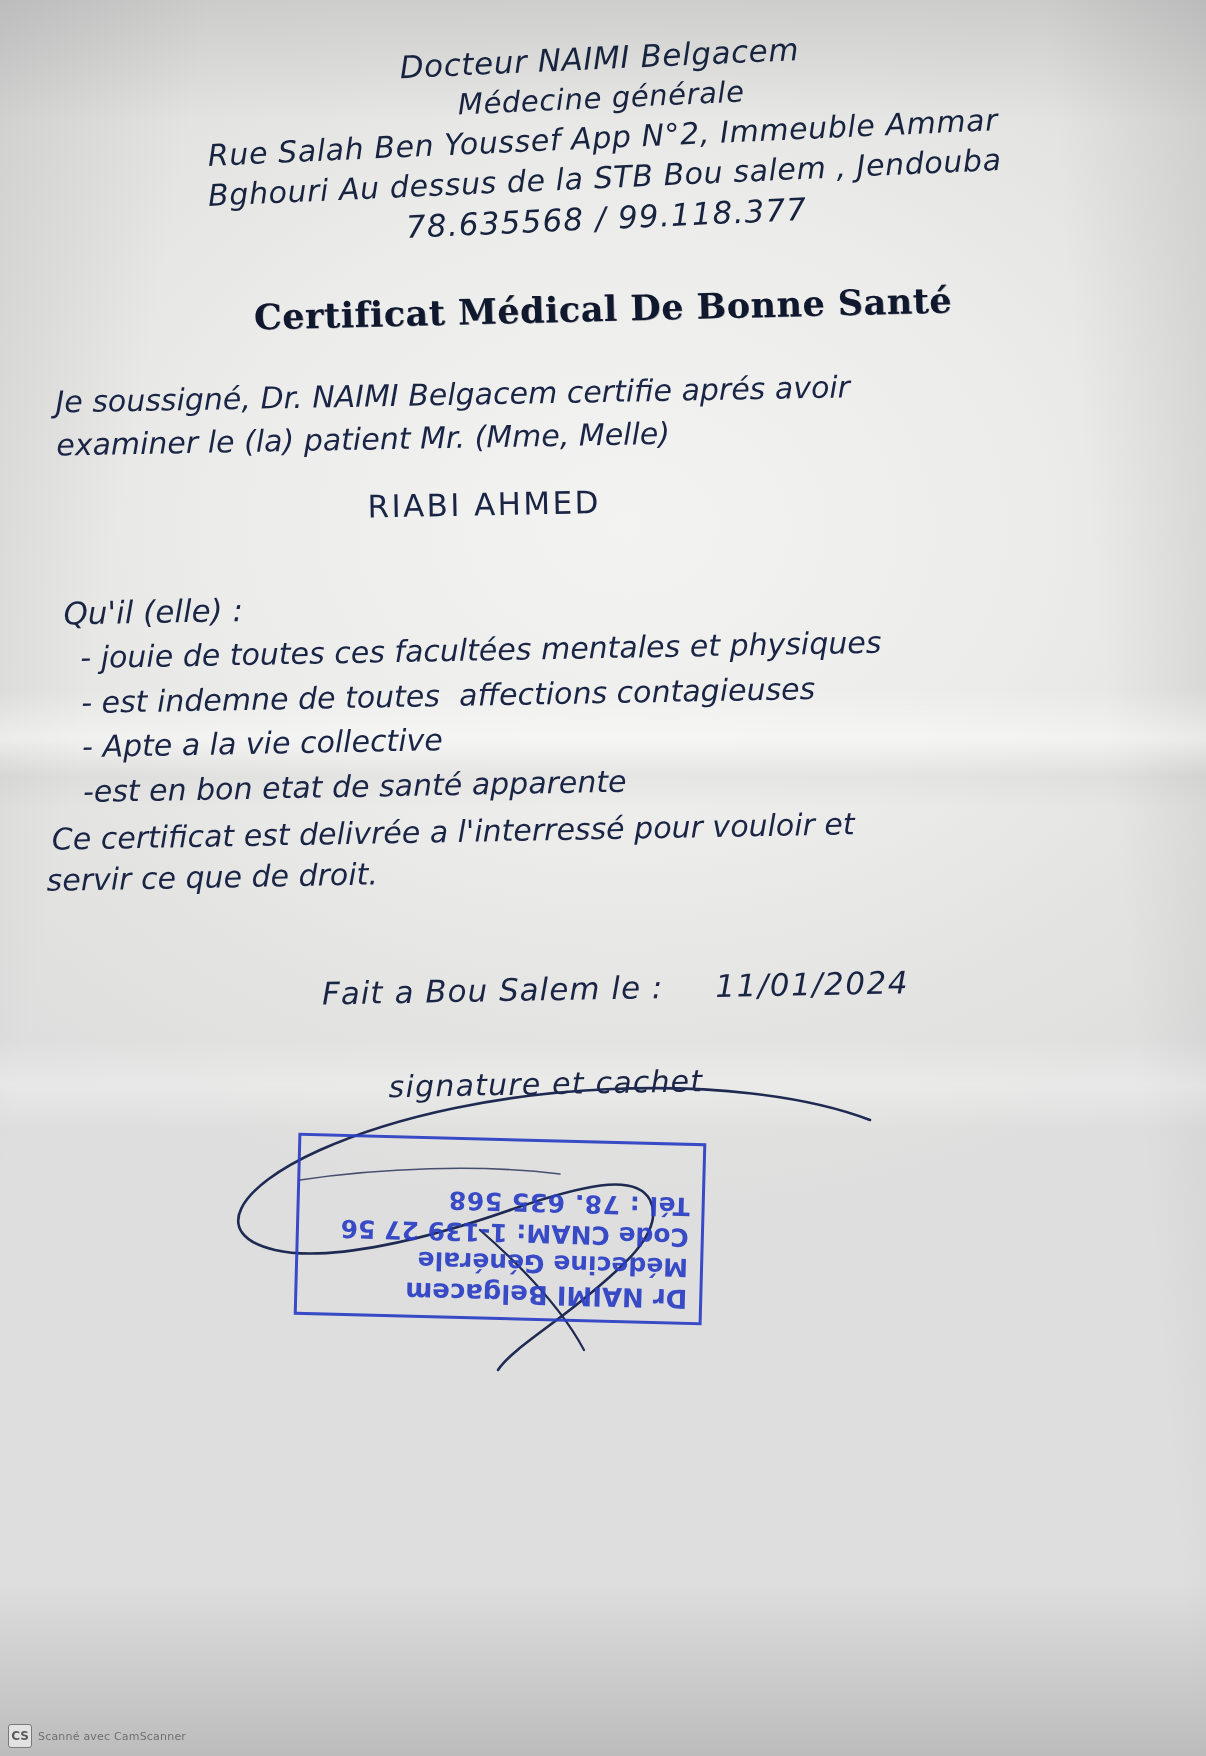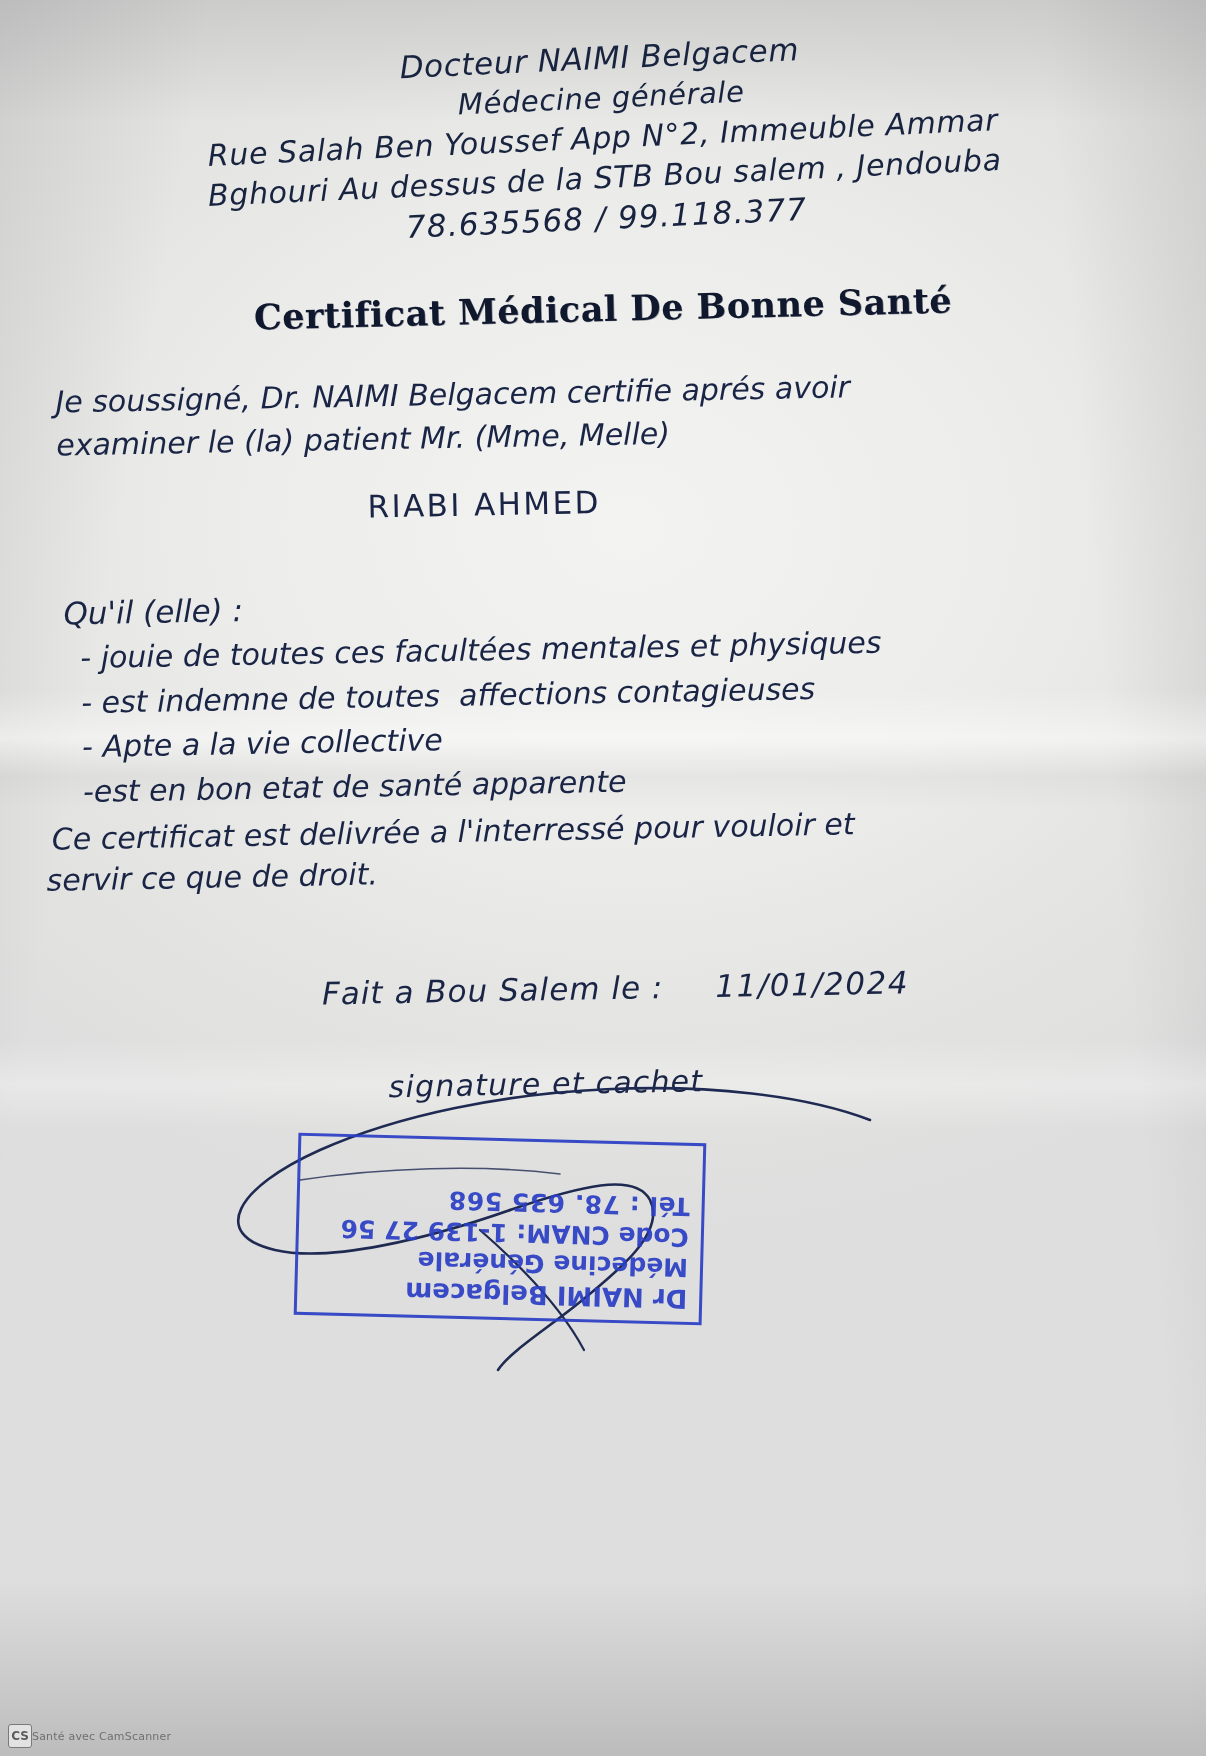--- a/index.html
+++ b/index.html
@@ -191,20 +191,21 @@
   #stamp .sline.s3 { font-size: 25px; }
   #stamp .sline.s4 { font-size: 25px; letter-spacing: 0.5px; }
 
   
   #watermark {
     position: absolute;
     left: 8px;
     bottom: 8px;
     display: flex;
     align-items: center;
+    gap: 6px;
   }
   #watermark .cs-badge {
     width: 22px;
     height: 22px;
     border: 1.5px solid #7a7a7a;
     border-radius: 3px;
     color: #5a5a5a;
     font-family: "DejaVu Sans", sans-serif;
     font-size: 12px;
     font-weight: bold;
@@ -275,16 +276,16 @@
 
   <div id="stamp">
     <div class="sline s1">Dr NAIMI Belgacem</div>
     <div class="sline s2">Médecine Générale</div>
     <div class="sline s3">Code CNAM: 1-139 27 56</div>
     <div class="sline s4">Tél : 78. 635 568</div>
   </div>
 
   <div id="watermark">
     <div class="cs-badge">CS</div>
-    <div class="cs-text">Santé avec CamScanner</div>
+    <div class="cs-text">Scanné avec CamScanner</div>
   </div>
 
 </div>
 
 </body></html>

